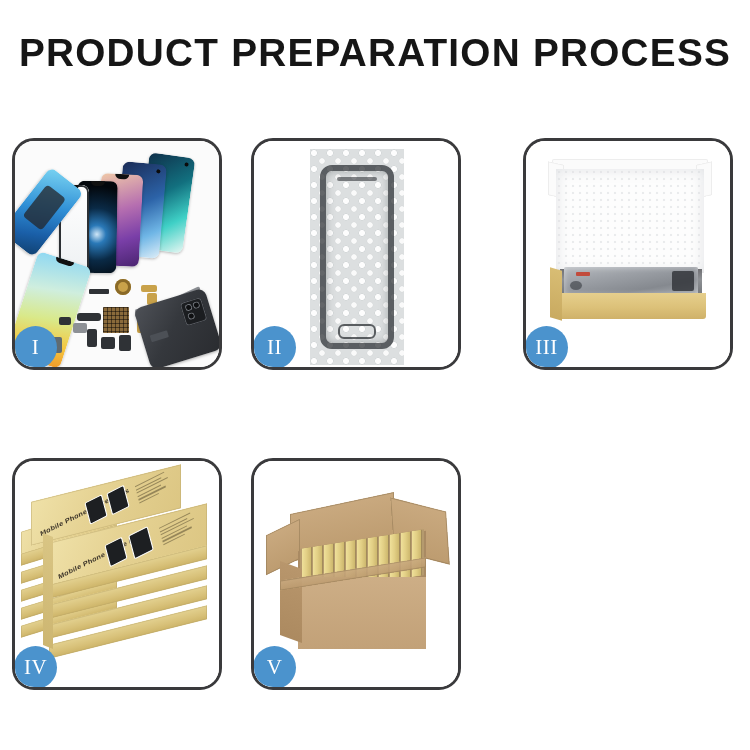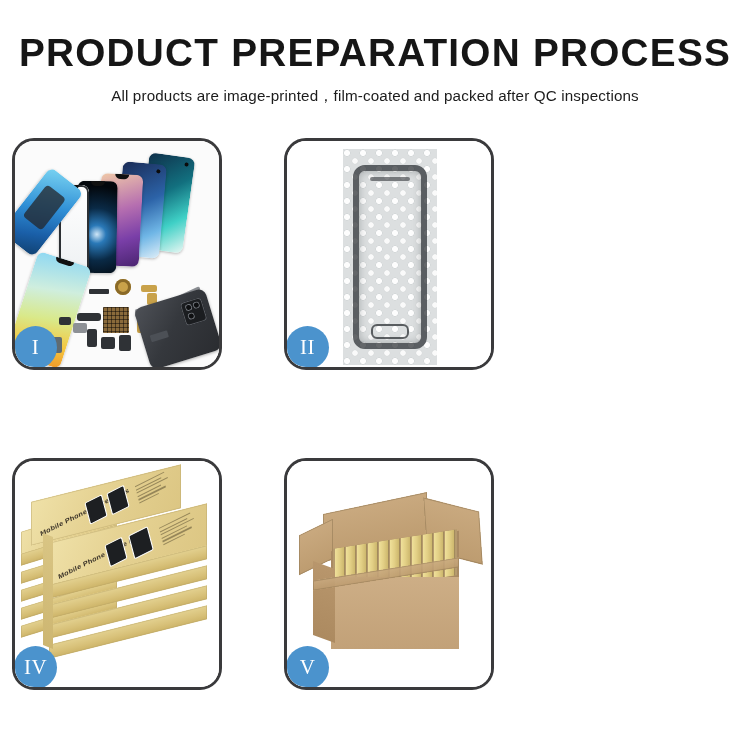--- a/index.html
+++ b/index.html
@@ -55,21 +55,21 @@
   .panel {
     position: absolute;
     width: 210px;
     height: 232px;
     border: 3px solid #3a3a3c;
     border-radius: 22px;
     background: #ffffff;
     box-sizing: border-box;
   }
   .panel-c0 { left: 0px; }
-  .panel-c1 { left: 272px; padding-left: 24px; }
+  .panel-c1 { left: 239px; padding-left: 24px; }
   .panel-c2 { left: 511px; }
   .panel-r0 { top: 0px; }
   .panel-r1 { top: 320px; }
 
   .panel-inner {
     position: absolute;
     left: 0; top: 0; right: 0; bottom: 0;
     border-radius: 19px;
     overflow: hidden;
   }
@@ -260,21 +260,20 @@
     position:absolute;
     background:rgba(214,192,158,.85);
   }
   .cs-seam { position:absolute; background:rgba(140,116,82,.45); }
 </style>
 </head>
 <body>
 
 <div id="header">
   <h1 id="page-title">PRODUCT PREPARATION PROCESS</h1>
-  <p id="page-subtitle">All products are image-printed，film-coated and packed after QC inspections</p>
 </div>
 
 <div id="panel-grid">
 
   <div class="panel panel-r0 panel-c0">
     <div class="panel-inner">
       <div class="sc-bg"></div>
 
       <div class="ph" style="left:128px;top:14px;width:46px;height:96px;transform:rotate(8deg);">
         <i style="background:linear-gradient(145deg,#0f2f4a 0%,#12707f 40%,#3fd0c6 70%,#e8f7f3 100%);"></i>
@@ -343,20 +342,41 @@
       <div class="sc-bg" style="background:#ffffff;"></div>
       <div class="bw-plate" style="left:56px;top:8px;width:94px;height:216px;">
         <div class="bw-screen" style="left:10px;top:16px;width:74px;height:184px;box-sizing:border-box;"></div>
         <div class="bw-ear" style="top:28px;"></div>
         <div class="bw-home" style="bottom:26px;"></div>
       </div>
       <div class="badge">II</div>
     </div>
   </div>
 
+  <div class="panel panel-r0 panel-c2">
+    <div class="panel-inner">
+      <div class="sc-bg" style="background:#ffffff;"></div>
+
+      <div class="b3-lid" style="left:26px;top:18px;width:156px;height:12px;border-radius:2px;"></div>
+      <div class="b3-lid" style="left:22px;top:22px;width:16px;height:34px;transform:skewY(12deg);"></div>
+      <div class="b3-lid" style="left:170px;top:22px;width:16px;height:34px;transform:skewY(-12deg);"></div>
+      <div class="b3-foam" style="left:30px;top:28px;width:148px;height:104px;"></div>
+
+      <div class="b3-tray-in" style="left:34px;top:128px;width:142px;height:26px;"></div>
+      <div class="b3-prod" style="left:38px;top:126px;width:134px;height:28px;border-radius:2px;">
+        <span class="b3-prod-sticker" style="left:12px;top:5px;width:14px;height:4px;"></span>
+        <span class="b3-prod-dark" style="left:108px;top:4px;width:22px;height:20px;opacity:.8;"></span>
+        <span class="b3-prod-dark" style="left:6px;top:14px;width:12px;height:9px;border-radius:50%;opacity:.55;"></span>
+      </div>
+      <div class="b3-tray-front" style="left:30px;top:152px;width:150px;height:26px;border-radius:0 0 3px 3px;"></div>
+      <div class="b3-tray-left" style="left:24px;top:128px;width:12px;height:50px;transform:skewY(16deg);"></div>
+
+      <div class="badge">III</div>
+    </div>
+  </div>
 
   <div class="panel panel-r1 panel-c0">
     <div class="panel-inner">
       <div class="sc-bg" style="background:#ffffff;"></div>
 
       <div class="st-top" style="left:6px;top:56px;width:96px;height:26px;transform:skewY(-17deg);"></div>
       <div class="st-front" style="left:6px;top:78px;width:96px;height:12px;transform:skewY(-17deg);"></div>
       <div class="st-front" style="left:6px;top:96px;width:96px;height:12px;transform:skewY(-17deg);"></div>
       <div class="st-front" style="left:6px;top:114px;width:96px;height:12px;transform:skewY(-17deg);"></div>
       <div class="st-front" style="left:6px;top:132px;width:96px;height:12px;transform:skewY(-17deg);"></div>

